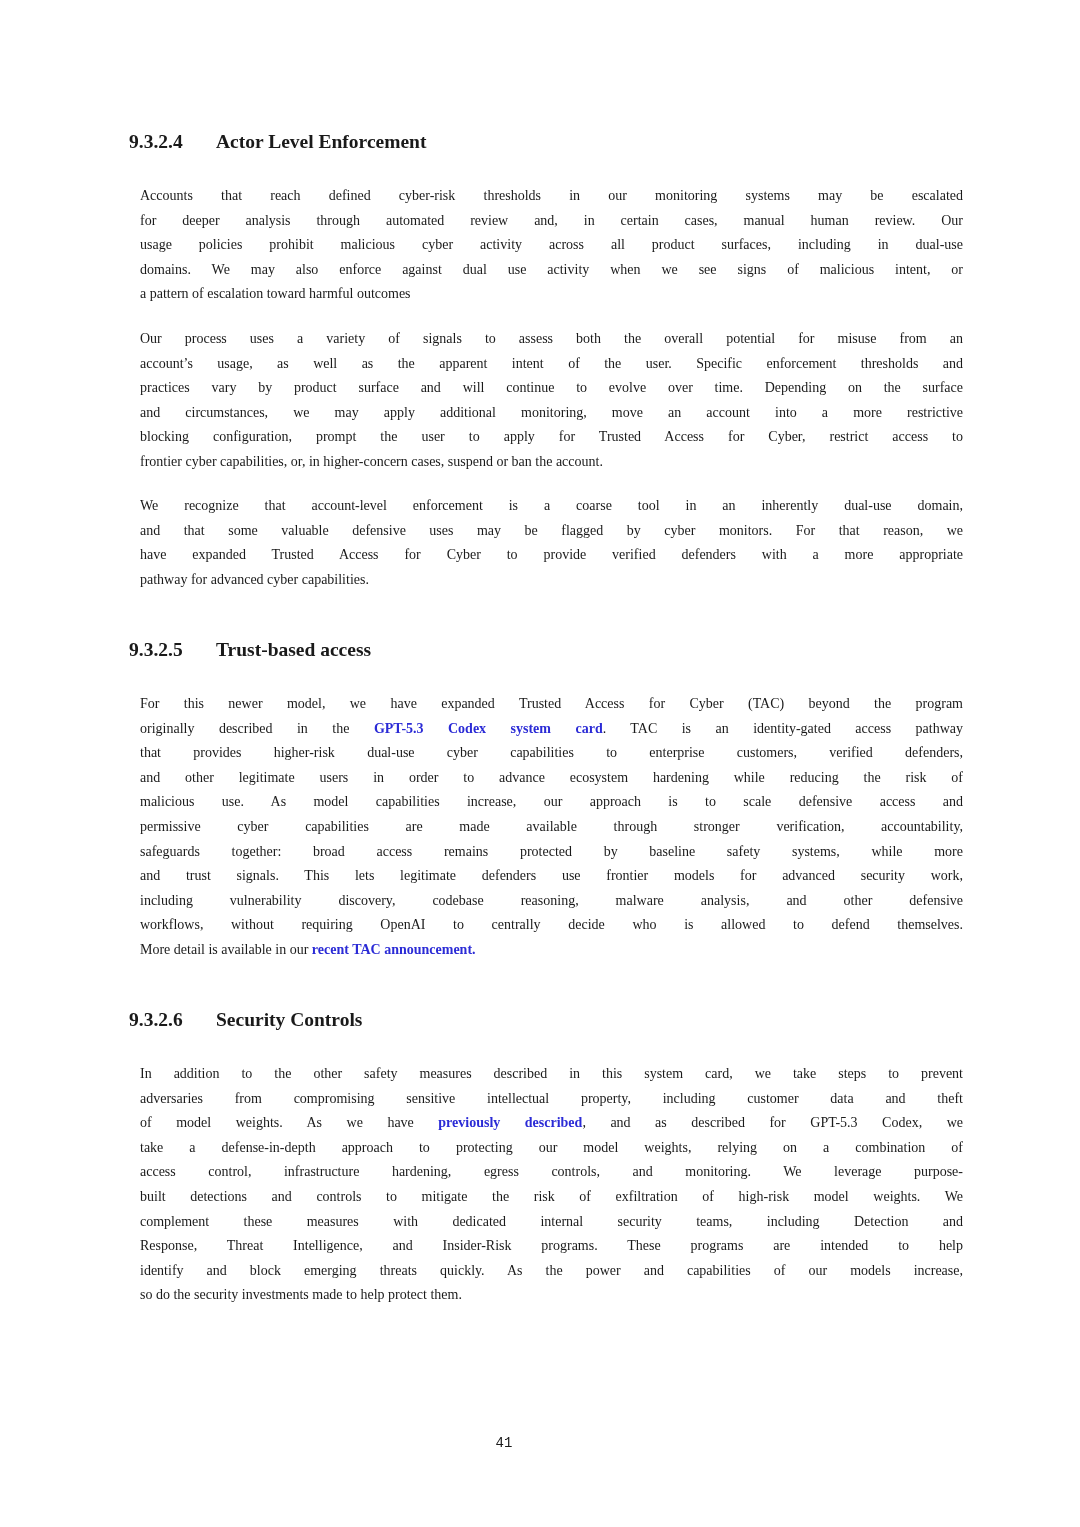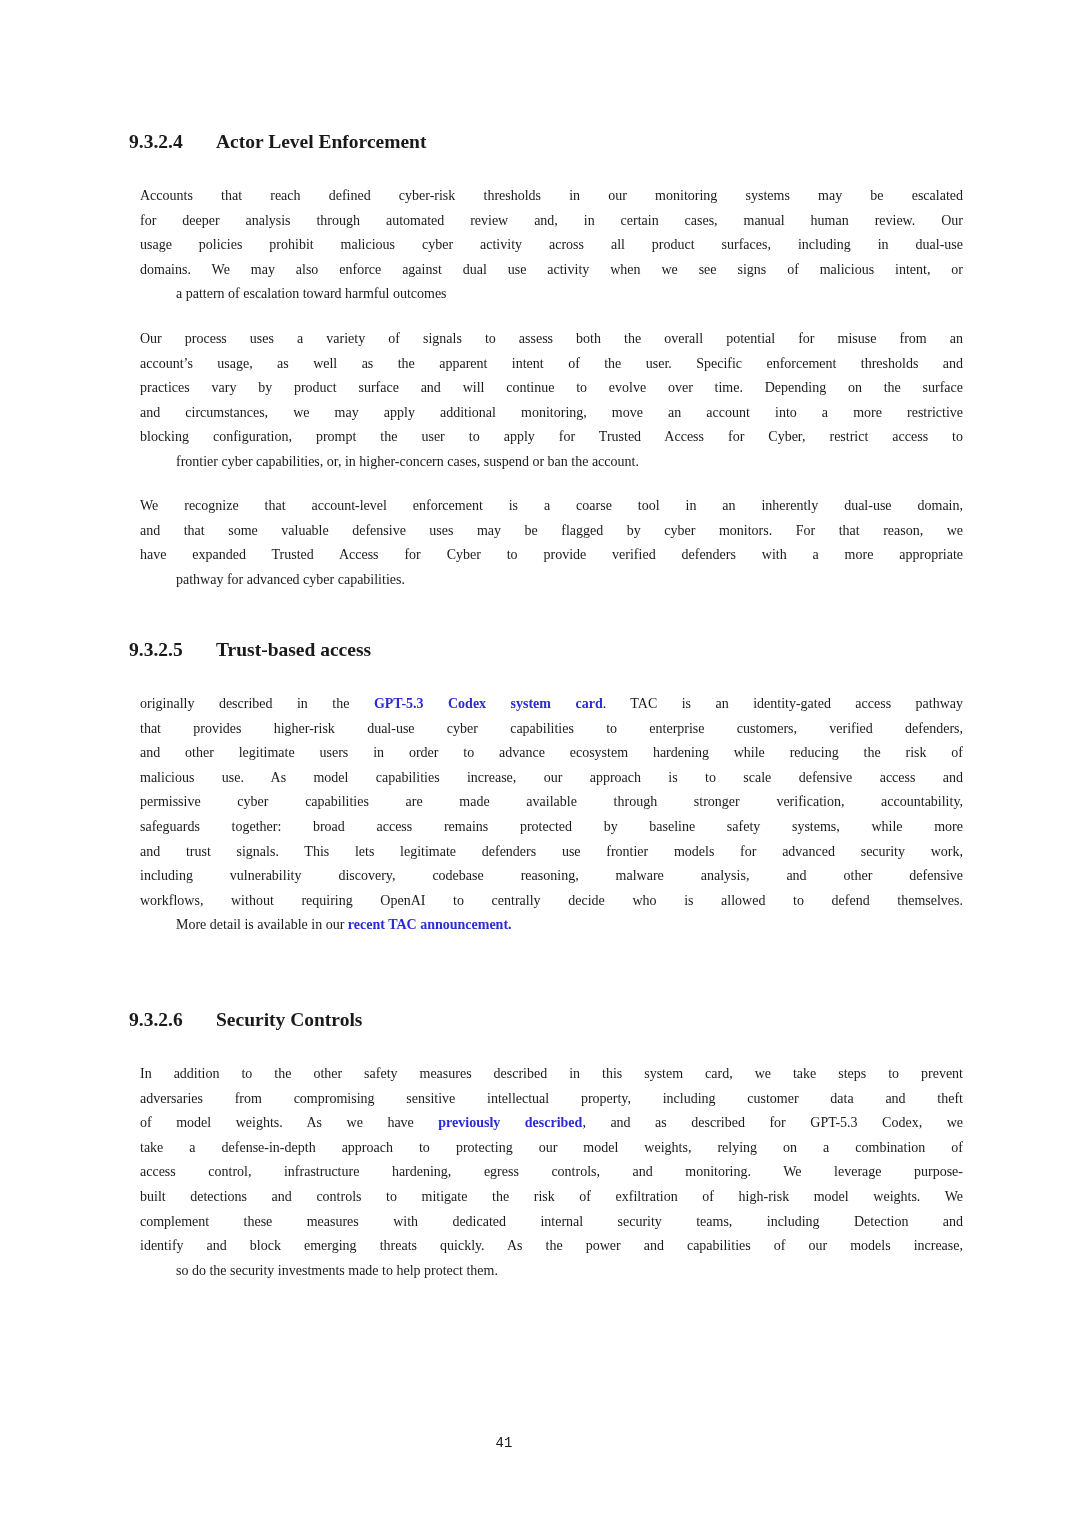--- a/index.html
+++ b/index.html
@@ -5,21 +5,21 @@
   html, body { margin: 0; padding: 0; background: #ffffff; }
   body { width: 1080px; height: 1527px; position: relative; overflow: hidden;
          font-family: "DejaVu Serif", "Liberation Serif", serif; color: #1a1a1a; }
   .page { position: absolute; left: 129px; top: 0; width: 823px; }
   .heading { position: absolute; left: 0; font-family: "Liberation Serif", serif;
              font-weight: bold; font-size: 19.5px; line-height: 24px; white-space: nowrap; }
   .heading .num { display: inline-block; width: 87px; }
   .para { position: absolute; left: 11px; width: 823px; font-family: "Liberation Serif", serif;
           font-size: 14px; line-height: 24.6px; }
   .line { display: block; white-space: nowrap; text-align: justify; text-align-last: justify; height: 24.6px; }
-  .line.last { text-align-last: left; margin-left: 36px; }
+  .line.last { text-align-last: left; }
   a.link { color: #2b2bd6; text-decoration: none; font-weight: bold; }
   .pagenum { position: absolute; left: 0; width: 1008px; top: 1435px; text-align: center;
              font-family: Liberation Mono, monospace; font-size: 14px; }
 </style>
 </head>
 <body>
 
 <div class="page">
 
   <div class="heading" style="top:130px;">
@@ -48,20 +48,21 @@
     <span class="line">and that some valuable defensive uses may be flagged by cyber monitors. For that reason, we</span>
     <span class="line">have expanded Trusted Access for Cyber to provide verified defenders with a more appropriate</span>
     <span class="line last">pathway for advanced cyber capabilities.</span>
   </div>
 
   <div class="heading" style="top:638px;">
     <span class="num">9.3.2.5</span><span>Trust-based access</span>
   </div>
 
   <div class="para" style="top:692px;">
+    <span class="line">For this newer model, we have expanded Trusted Access for Cyber (TAC) beyond the program</span>
     <span class="line"><span>originally described in the </span><a class="link">GPT-5.3 Codex system card</a><span>. TAC is an identity-gated access pathway</span></span>
     <span class="line">that provides higher-risk dual-use cyber capabilities to enterprise customers, verified defenders,</span>
     <span class="line">and other legitimate users in order to advance ecosystem hardening while reducing the risk of</span>
     <span class="line">malicious use.  As model capabilities increase, our approach is to scale defensive access and</span>
     <span class="line">permissive cyber capabilities are made available through stronger verification, accountability,</span>
     <span class="line">safeguards together:  broad access remains protected by baseline safety systems, while more</span>
     <span class="line">and trust signals. This lets legitimate defenders use frontier models for advanced security work,</span>
     <span class="line">including vulnerability discovery, codebase reasoning, malware analysis, and other defensive</span>
     <span class="line">workflows, without requiring OpenAI to centrally decide who is allowed to defend themselves.</span>
     <span class="line last"><span>More detail is available in our </span><a class="link">recent TAC announcement.</a></span>
@@ -72,19 +73,20 @@
   </div>
 
   <div class="para" style="top:1062px;">
     <span class="line">In addition to the other safety measures described in this system card, we take steps to prevent</span>
     <span class="line">adversaries from compromising sensitive intellectual property, including customer data and theft</span>
     <span class="line"><span>of model weights.  As we have </span><a class="link">previously described</a><span>, and as described for GPT-5.3 Codex, we</span></span>
     <span class="line">take a defense-in-depth approach to protecting our model weights, relying on a combination of</span>
     <span class="line">access control, infrastructure hardening, egress controls, and monitoring. We leverage purpose-</span>
     <span class="line">built detections and controls to mitigate the risk of exfiltration of high-risk model weights. We</span>
     <span class="line">complement these measures with dedicated internal security teams, including Detection and</span>
+    <span class="line">Response, Threat Intelligence, and Insider-Risk programs. These programs are intended to help</span>
     <span class="line">identify and block emerging threats quickly. As the power and capabilities of our models increase,</span>
     <span class="line last">so do the security investments made to help protect them.</span>
   </div>
 
 </div>
 
 <div class="pagenum">41</div>
 
 </body></html>

